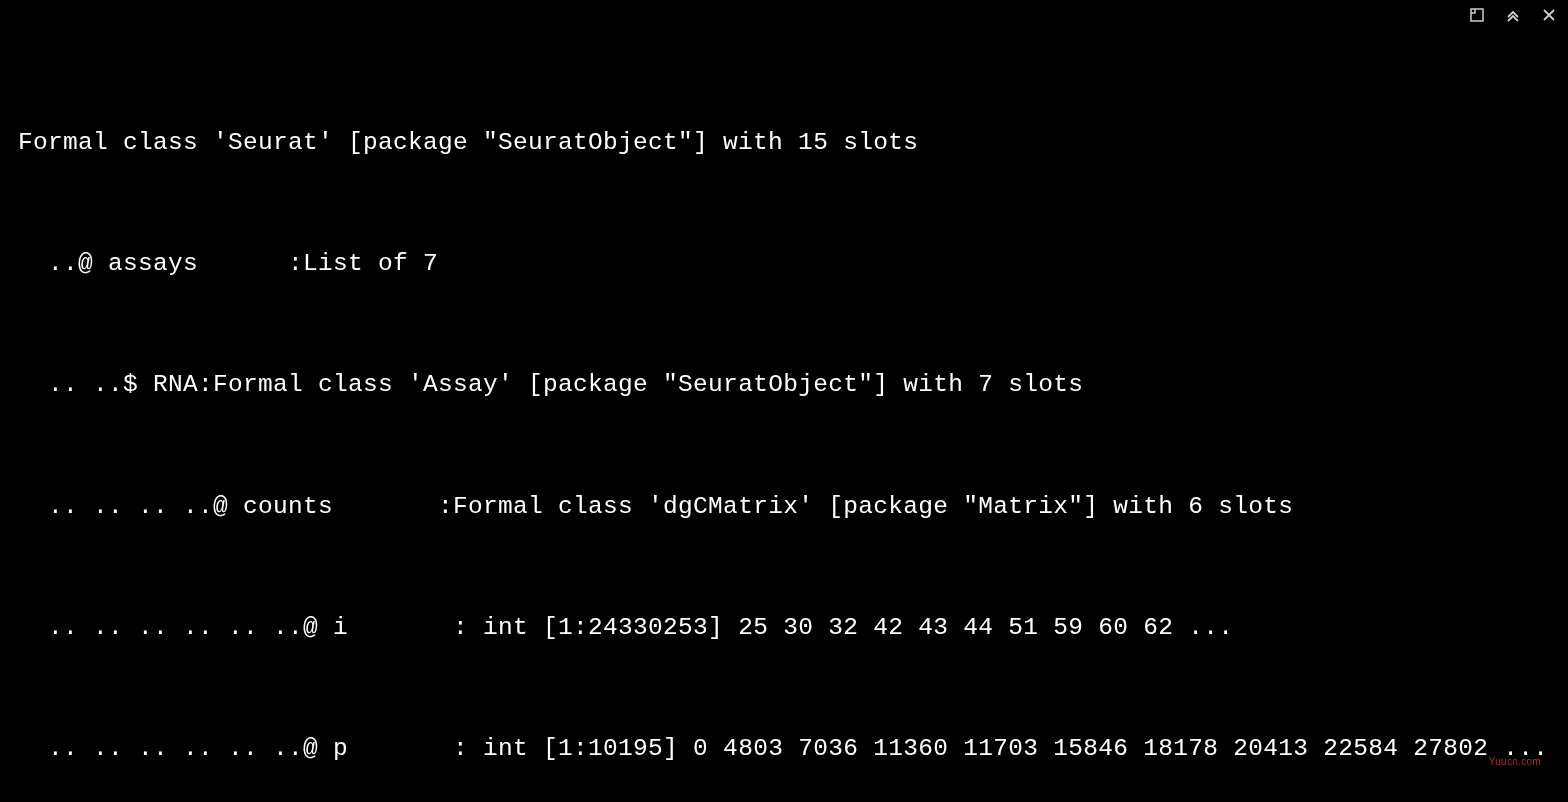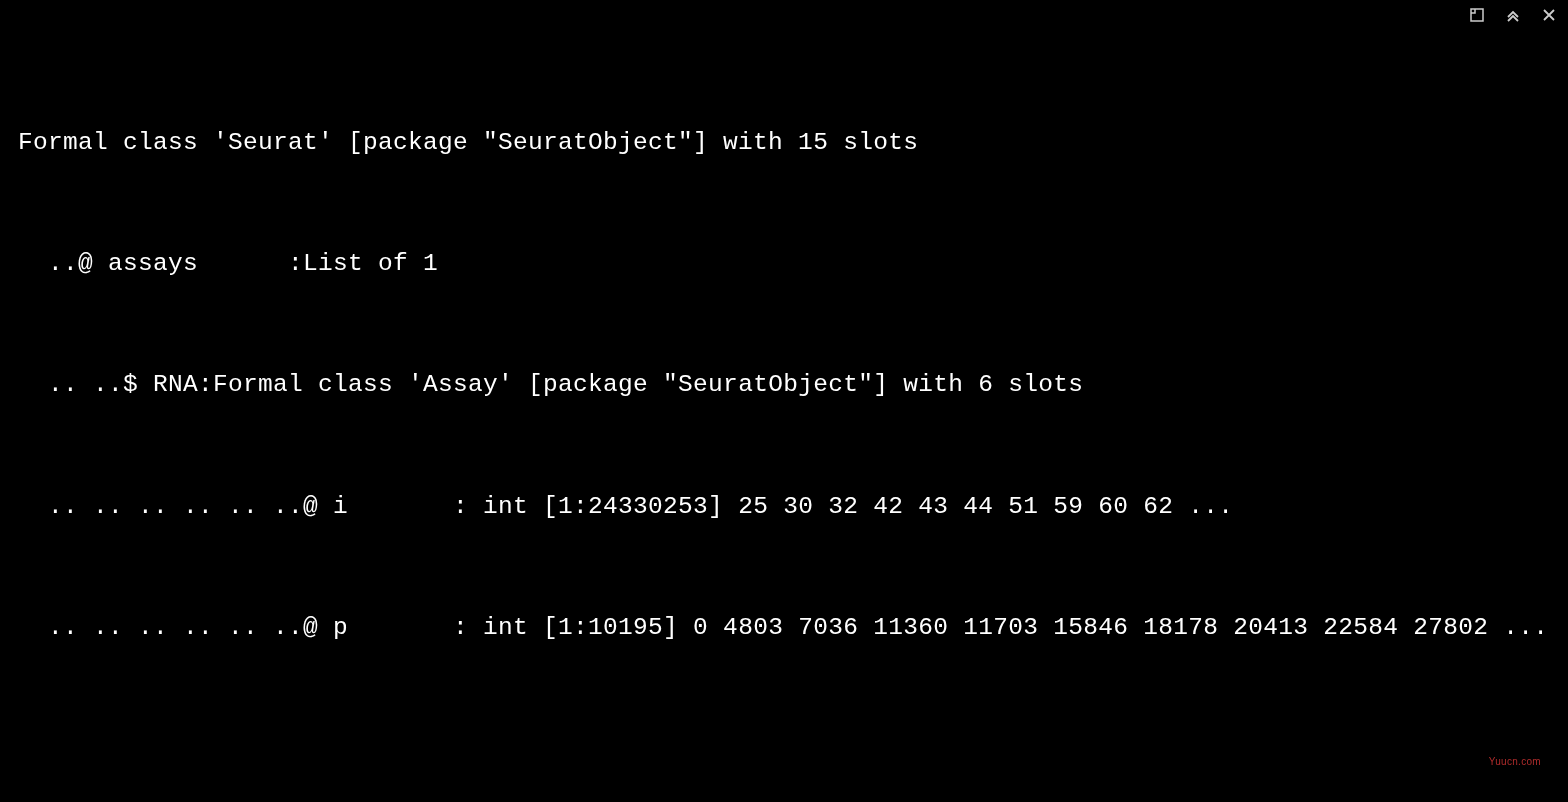--- a/index.html
+++ b/index.html
@@ -76,22 +76,23 @@
   </span>
   <span class="toolbar-icon">
     <svg viewBox="0 0 16 16" fill="none" stroke="currentColor" stroke-width="1.8">
       <path d="M3 3 L13 13 M13 3 L3 13"></path>
     </svg>
   </span>
 </div>
 
 <div class="console-output">
   <div>Formal class 'Seurat' [package "SeuratObject"] with 15 slots</div>
-  <div>  ..@ assays      :List of 1</div>
-  <div>  .. ..$ RNA:Formal class 'Assay' [package "SeuratObject"] with 6 slots</div>
+  <div>  ..@ assays      :List of 7</div>
+  <div>  .. ..$ RNA:Formal class 'Assay' [package "SeuratObject"] with 7 slots</div>
+  <div>  .. .. .. ..@ counts       :Formal class 'dgCMatrix' [package "Matrix"] with 6 slots</div>
   <div>  .. .. .. .. .. ..@ i       : int [1:24330253] 25 30 32 42 43 44 51 59 60 62 ...</div>
   <div>  .. .. .. .. .. ..@ p       : int [1:10195] 0 4803 7036 11360 11703 15846 18178 20413 22584 27802 ...</div>
   
   
   
   
   
   
   
   

